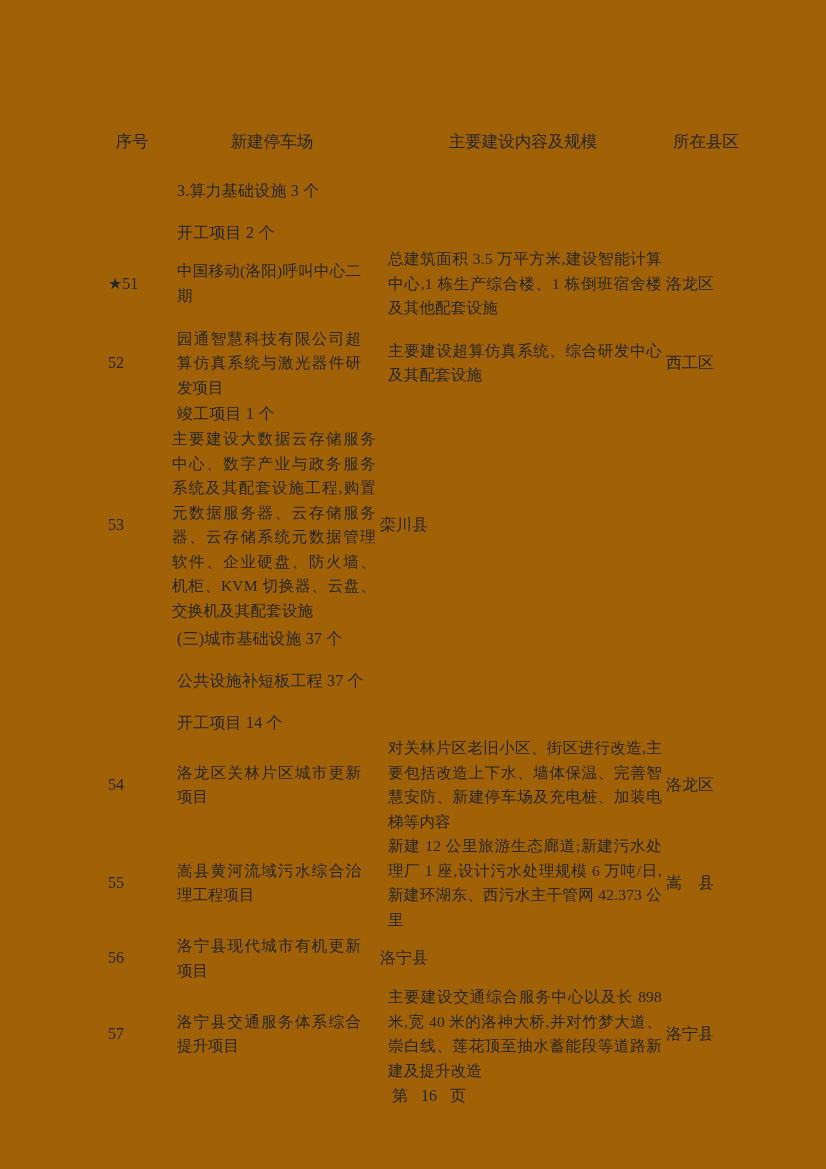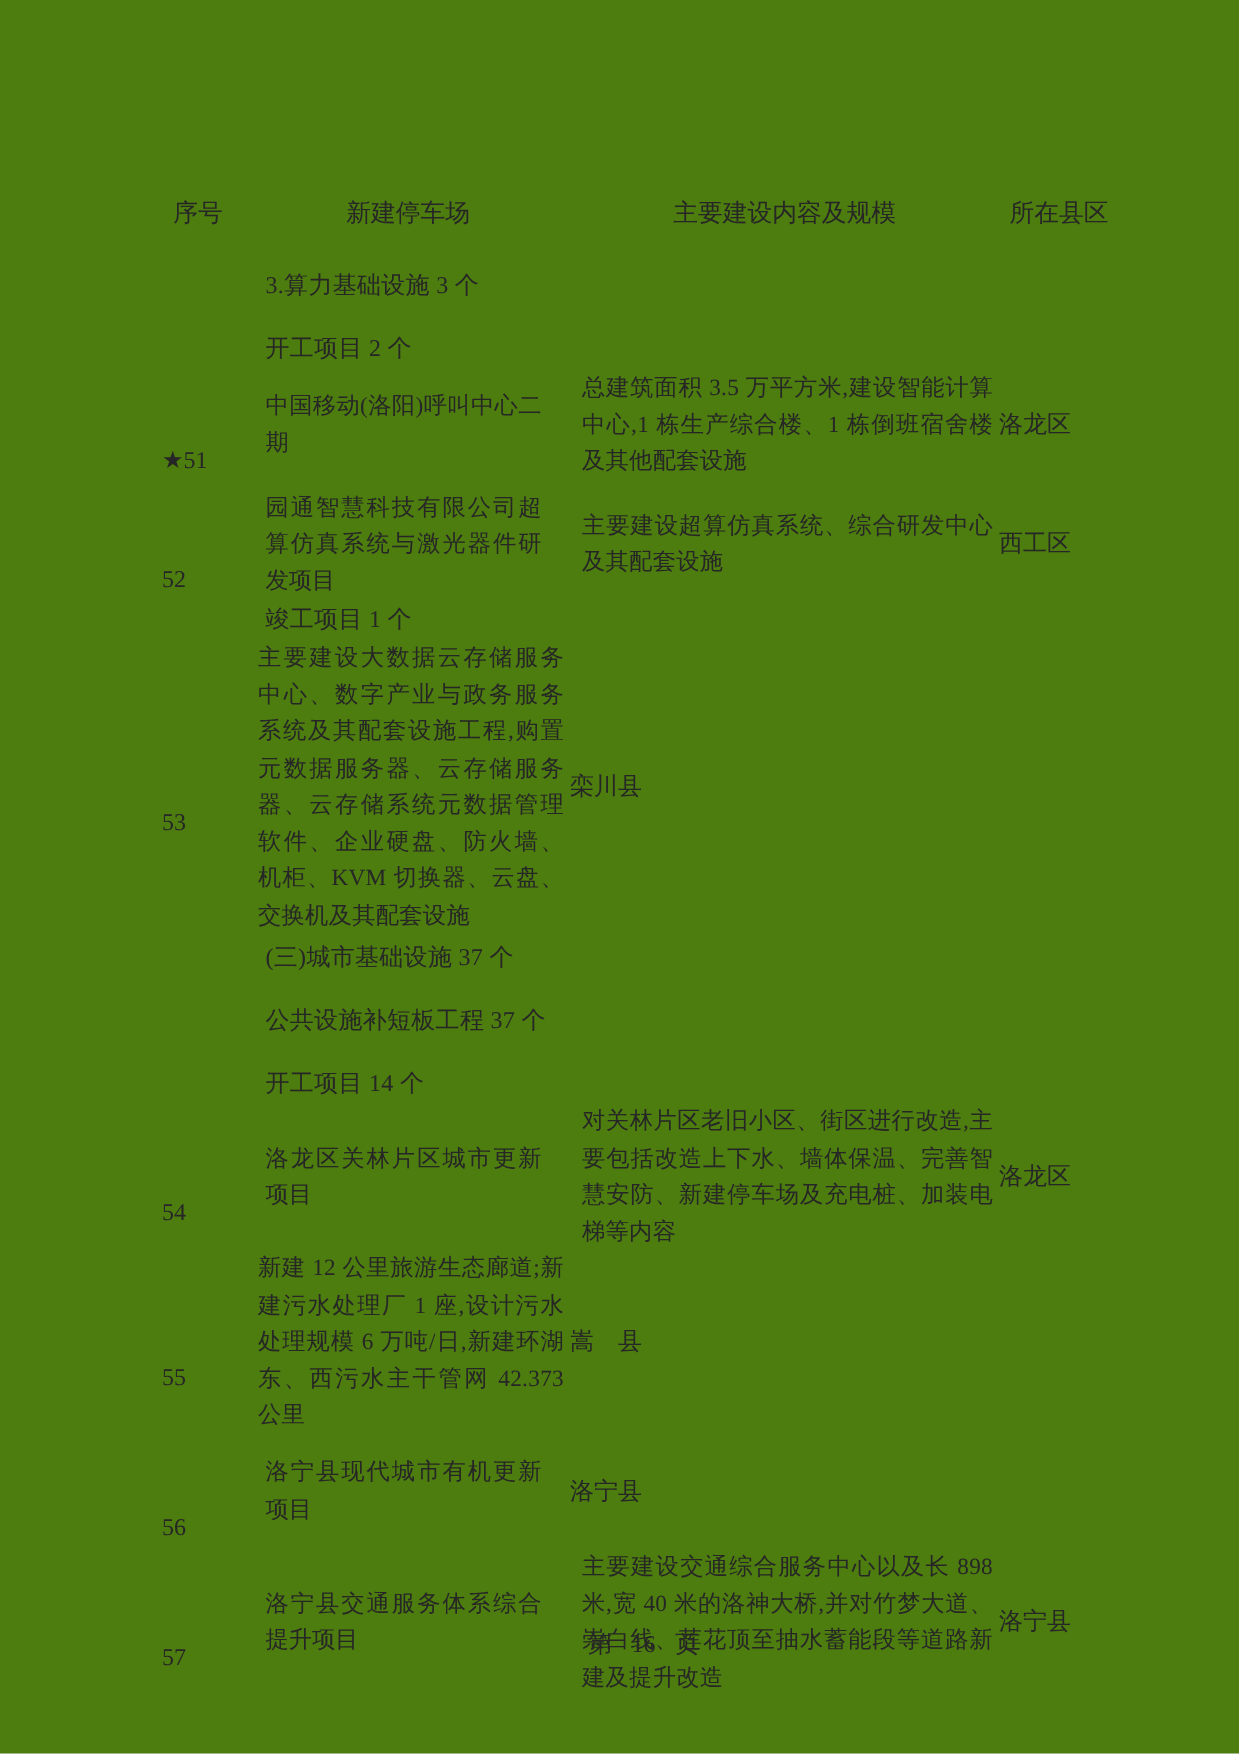--- a/index.html
+++ b/index.html
@@ -1,20 +1,20 @@
 <!DOCTYPE html>
 <html><head>
 <meta charset="utf-8">
 <style>
   html,body{margin:0;padding:0;background:#e8e8e8;}
   .page{
     position:relative;
     width:826px;height:1169px;
     margin:0 auto;
-    background:#4d7c0f;
+    background:#a16207;
     font-family:"Liberation Serif","DejaVu Serif",serif;
     color:#262626;
     overflow:hidden;
   }
   .doc{position:absolute;left:100px;top:131px;width:646px;}
   .thead{
     display:grid;
     grid-template-columns:64px 216px 286px 80px;
     font-size:16.5px;line-height:21px;
   }
@@ -25,21 +25,21 @@
     margin-left:77px;
     letter-spacing:0.2px;
   }
   .row{
     display:grid;
     grid-template-columns:64px 216px 286px 80px;
     align-items:center;
     font-size:15.5px;line-height:24.5px;
   }
   .cell{min-width:0;}
-  .cell.num{padding-left:8px;font-size:16px;margin-top:48px;}
+  .cell.num{padding-left:8px;font-size:16px;}
   .cell.name{padding-left:13px;padding-right:19px;text-align:justify;}
   .cell.content{padding-left:8px;padding-right:4px;text-align:justify;letter-spacing:0.2px;}
   .cell.district{text-align:left;font-size:16px;}
   .footer{
     position:absolute;left:16px;top:1086px;width:100%;
     text-align:center;font-size:16px;word-spacing:9px;
   }
 </style>
 </head>
 <body>
@@ -85,20 +85,21 @@
 
     <div class="row" style="margin-top:3px">
       <div class="cell num">54</div>
       <div class="cell name">洛龙区关林片区城市更新项目</div>
       <div class="cell content">对关林片区老旧小区、街区进行改造,主要包括改造上下水、墙体保温、完善智慧安防、新建停车场及充电桩、加装电梯等内容</div>
       <div class="cell district">洛龙区</div>
     </div>
 
     <div class="row">
       <div class="cell num">55</div>
+      <div class="cell name">嵩县黄河流域污水综合治理工程项目</div>
       <div class="cell content">新建 12 公里旅游生态廊道;新建污水处理厂 1 座,设计污水处理规模 6 万吨/日,新建环湖东、西污水主干管网 42.373 公里</div>
       <div class="cell district">嵩　县</div>
     </div>
 
     <div class="row" style="margin-top:2px">
       <div class="cell num">56</div>
       <div class="cell name">洛宁县现代城市有机更新项目</div>
       <div class="cell district">洛宁县</div>
     </div>
 

